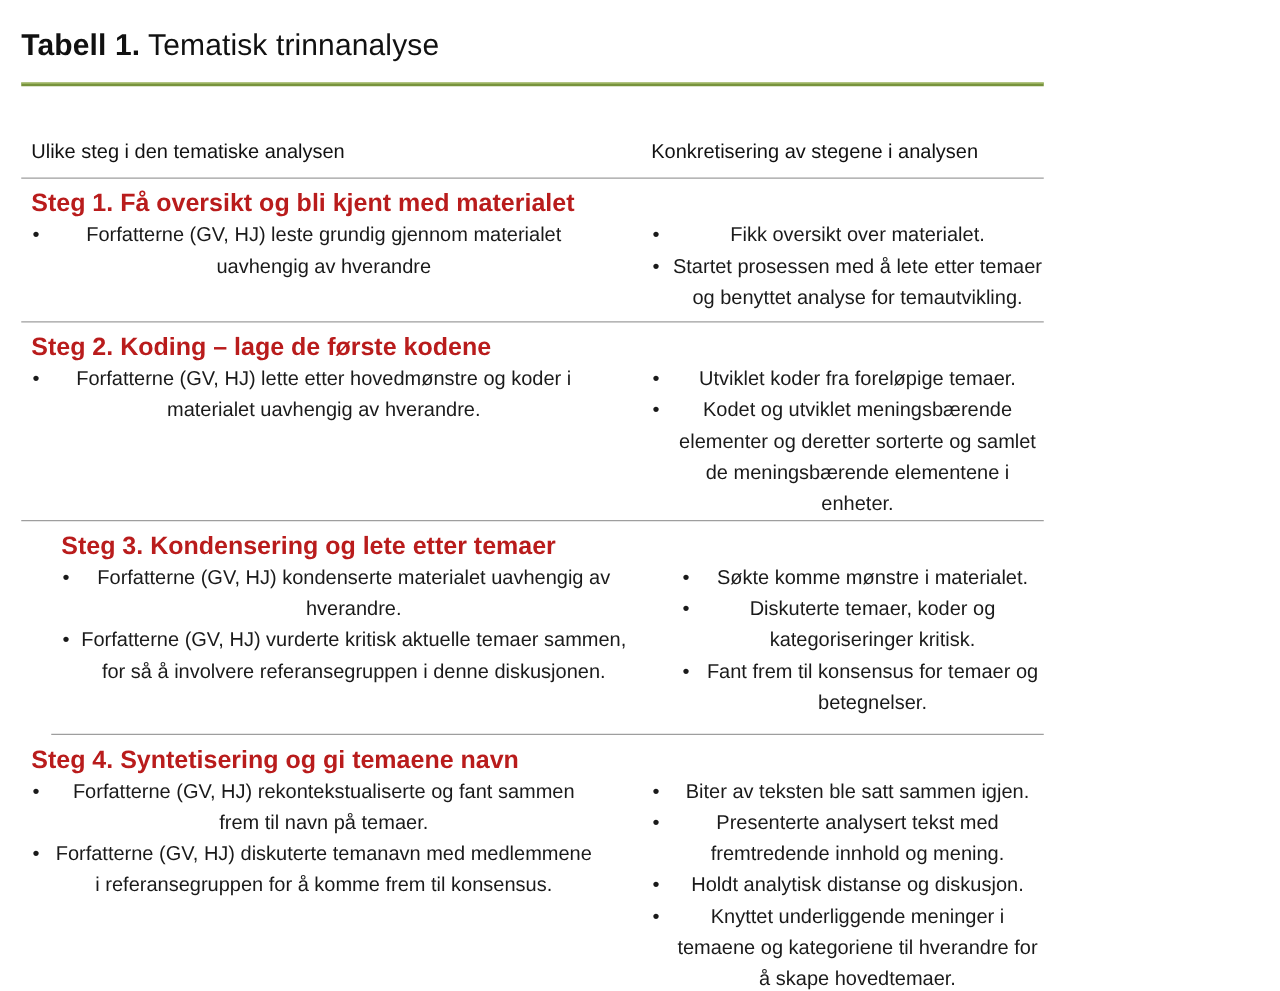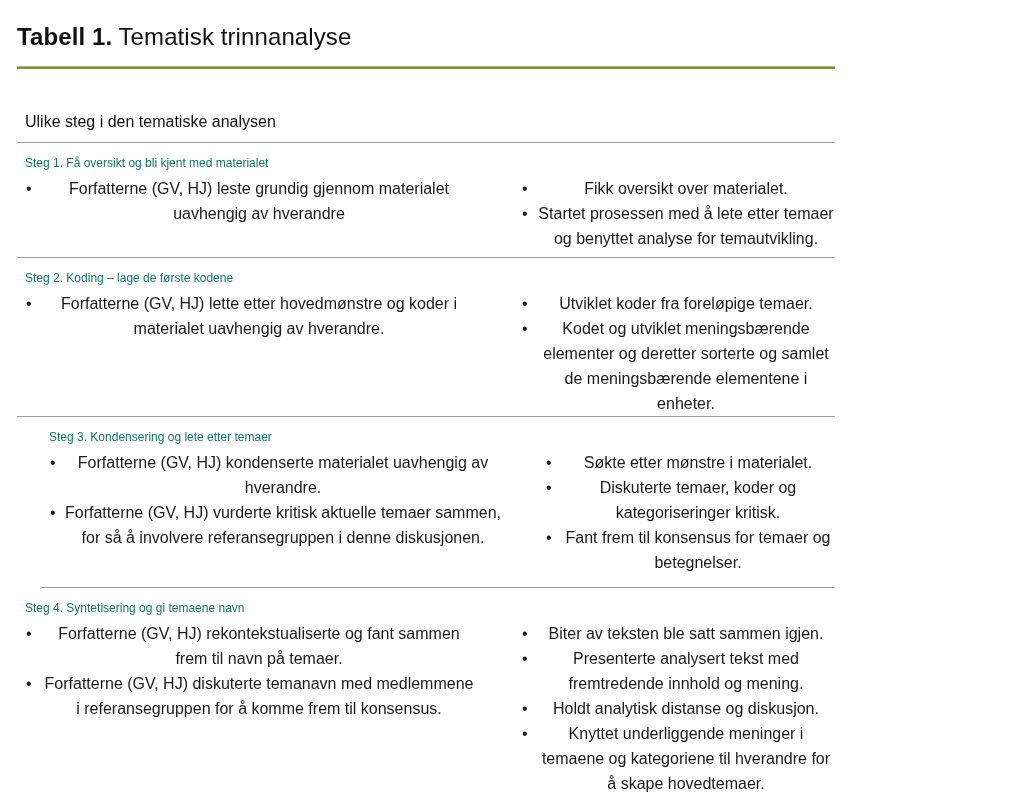--- a/index.html
+++ b/index.html
@@ -56,24 +56,24 @@
   .r2 { min-height: 146px; }
   .r3 { min-height: 171px; margin-left: 24px; }
   .r4 { min-height: 203px; }
 
   .cell-left  { padding-left: 8px; }
   .cell-left .inner  { max-width: 452px; }
   .cell-right { padding-top: 25px; }
   .cell-right .inner { max-width: 466px; }
 
   .step-heading {
-    font-weight: 400;
-    font-size: 12px;
+    font-weight: 700;
+    font-size: 20px;
     line-height: 25px;
-    color: #0f766e;
+    color: #b91c1c;
   }
   .bullet {
     position: relative;
     padding-left: 16px;
     font-size: 16px;
     line-height: 25px;
     text-align: center;
   }
   .bullet::before {
     content: "\2022";
@@ -86,20 +86,21 @@
 <body>
 
 <div class="page">
 
   <h1 class="doc-title"><span class="t-bold">Tabell 1.</span><span> Tematisk trinnanalyse</span></h1>
 
   <div class="rule-green top"></div>
 
   <div class="grid-row thead-row">
     <div class="th left">Ulike steg i den tematiske analysen</div>
+    <div class="th right">Konkretisering av stegene i analysen</div>
   </div>
 
   <div class="grid-row trow r1">
     <div class="cell-left">
       <div class="inner">
         <div class="step-heading">Steg 1. Få oversikt og bli kjent med materialet</div>
         <div class="bullet">Forfatterne (GV, HJ) leste grundig gjennom materialet uavhengig av hverandre</div>
       </div>
     </div>
     <div class="cell-right">
@@ -128,21 +129,21 @@
   <div class="grid-row trow r3">
     <div class="cell-left">
       <div class="inner">
         <div class="step-heading">Steg 3. Kondensering og lete etter temaer</div>
         <div class="bullet">Forfatterne (GV, HJ) kondenserte materialet uavhengig av hverandre.</div>
         <div class="bullet">Forfatterne (GV, HJ) vurderte kritisk aktuelle temaer sammen, for så å involvere referansegruppen i denne diskusjonen.</div>
       </div>
     </div>
     <div class="cell-right">
       <div class="inner">
-        <div class="bullet">Søkte etter mønstre i materialet.</div>
+        <div class="bullet">Søkte komme mønstre i materialet.</div>
         <div class="bullet">Diskuterte temaer, koder og kategoriseringer kritisk.</div>
         <div class="bullet">Fant frem til konsensus for temaer og betegnelser.</div>
       </div>
     </div>
   </div>
 
   <div class="grid-row trow r4 last">
     <div class="cell-left">
       <div class="inner">
         <div class="step-heading">Steg 4. Syntetisering og gi temaene navn</div>

